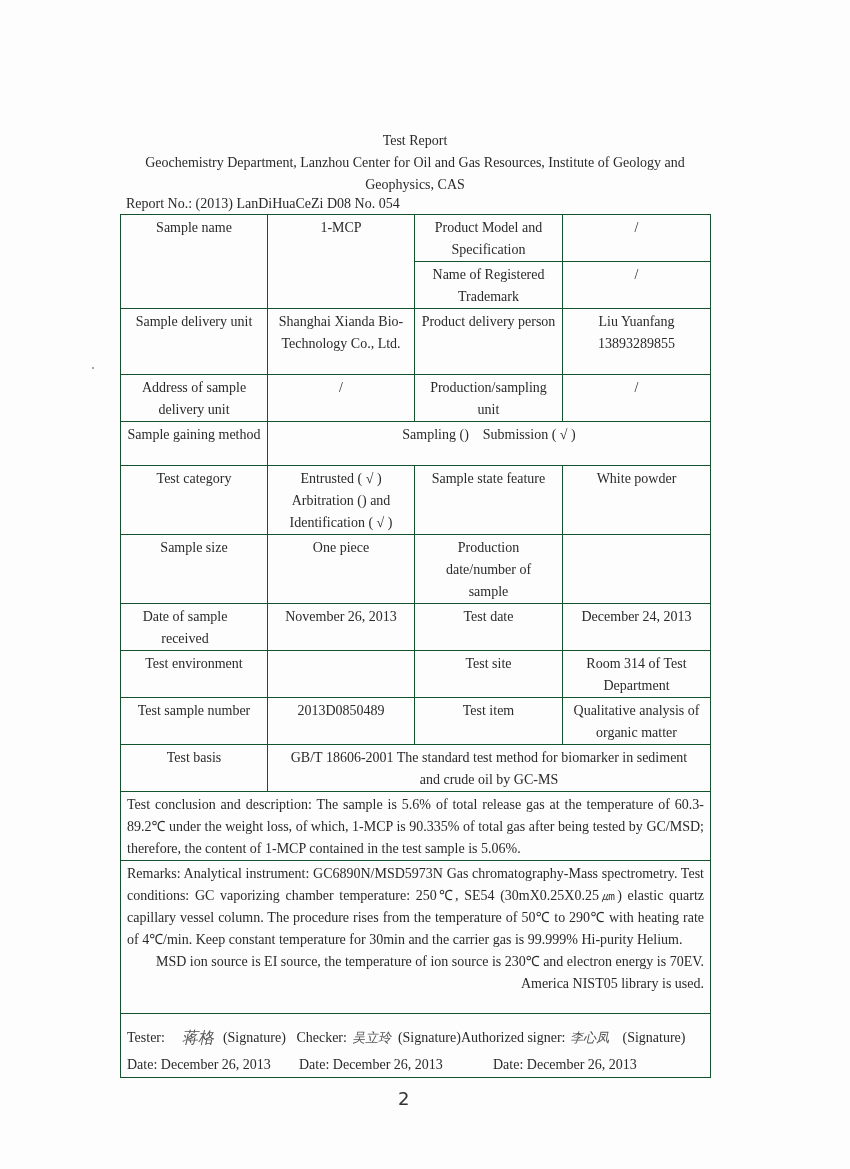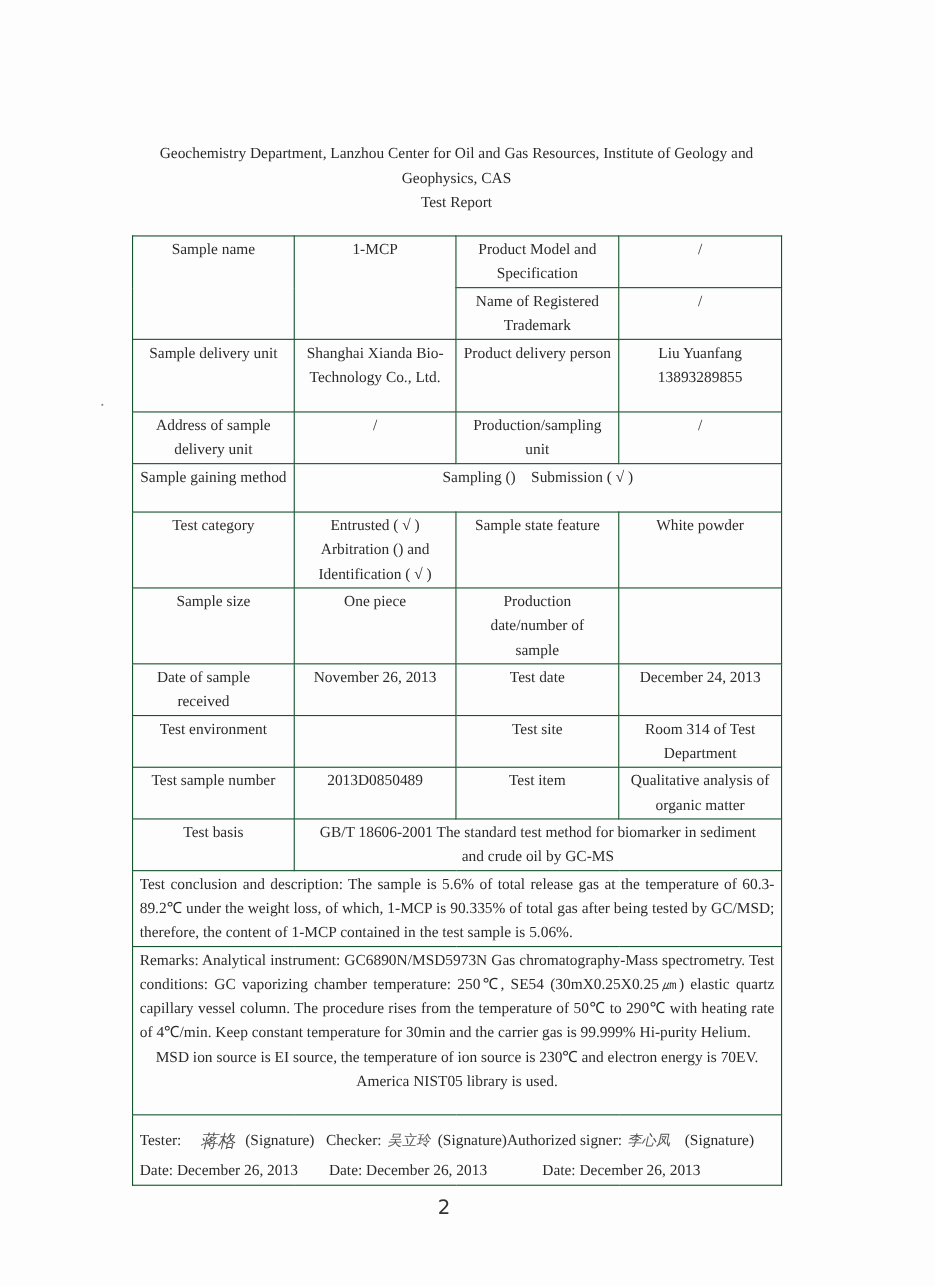--- a/index.html
+++ b/index.html
@@ -51,23 +51,24 @@
   }
   .speck { position: absolute; left: 92px; top: 367px; width: 2px; height: 2px; background: #888; border-radius: 1px; }
 </style>
 </head>
 <body>
 
 <div class="page">
   <span class="speck"></span>
 
   <div class="header">
+    <div>Test Report</div>
     <div>Geochemistry Department, Lanzhou Center for Oil and Gas Resources, Institute of Geology and Geophysics, CAS</div>
-    <div>Test Report</div>
   </div>
+  <div class="report-no">Report No.: (2013) LanDiHuaCeZi D08 No. 054</div>
 
   <table class="report">
     <colgroup>
         <col class="c1">
         <col class="c2">
         <col class="c3">
         <col class="c4">
       </colgroup>
 
     <tbody>
@@ -144,21 +145,21 @@
       </td>
     </tr>
 
     <tr style="height:66px">
       <td colspan="4" class="full">Test conclusion and description: The sample is 5.6% of total release gas at the temperature of 60.3-89.2℃ under the weight loss, of which, 1-MCP is 90.335% of total gas after being tested by GC/MSD; therefore, the content of 1-MCP contained in the test sample is 5.06%.</td>
     </tr>
 
     <tr style="height:153px">
       <td colspan="4" class="full">
         <div>Remarks: Analytical instrument: GC6890N/MSD5973N Gas chromatography-Mass spectrometry. Test conditions: GC vaporizing chamber temperature: 250℃, SE54 (30mX0.25X0.25㎛) elastic quartz capillary vessel column. The procedure rises from the temperature of 50℃ to 290℃ with heating rate of 4℃/min. Keep constant temperature for 30min and the carrier gas is 99.999% Hi-purity Helium.</div>
-        <div style="text-align:center">MSD ion source is EI source, the temperature of ion source is 230℃ and electron energy is 70EV. America NIST05 library is used.</div>
+        <div style="text-align:right">MSD ion source is EI source, the temperature of ion source is 230℃ and electron energy is 70EV. America NIST05 library is used.</div>
       </td>
     </tr>
 
     <tr style="height:64px">
       <td colspan="4" class="sign">
         <div class="sign-line">
           <span>Tester:</span>
           <span class="sig-mark" style="margin-left:18px;margin-right:8px">蒋格</span>
           <span style="white-space:pre">(Signature)   Checker:</span>
           <span class="sig-mark" style="font-size:13px">吴立玲</span>

